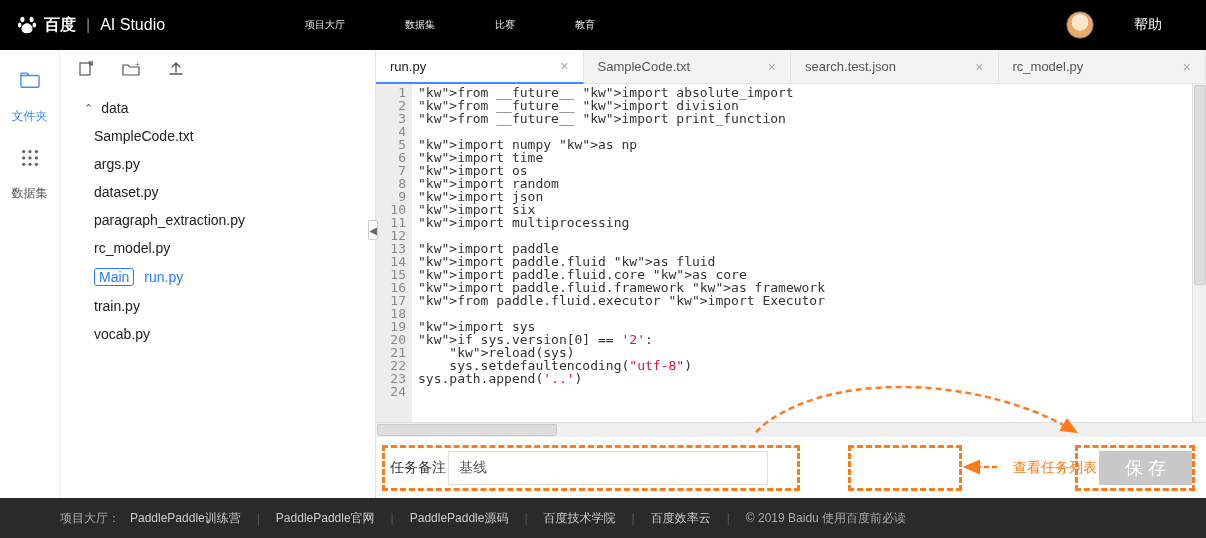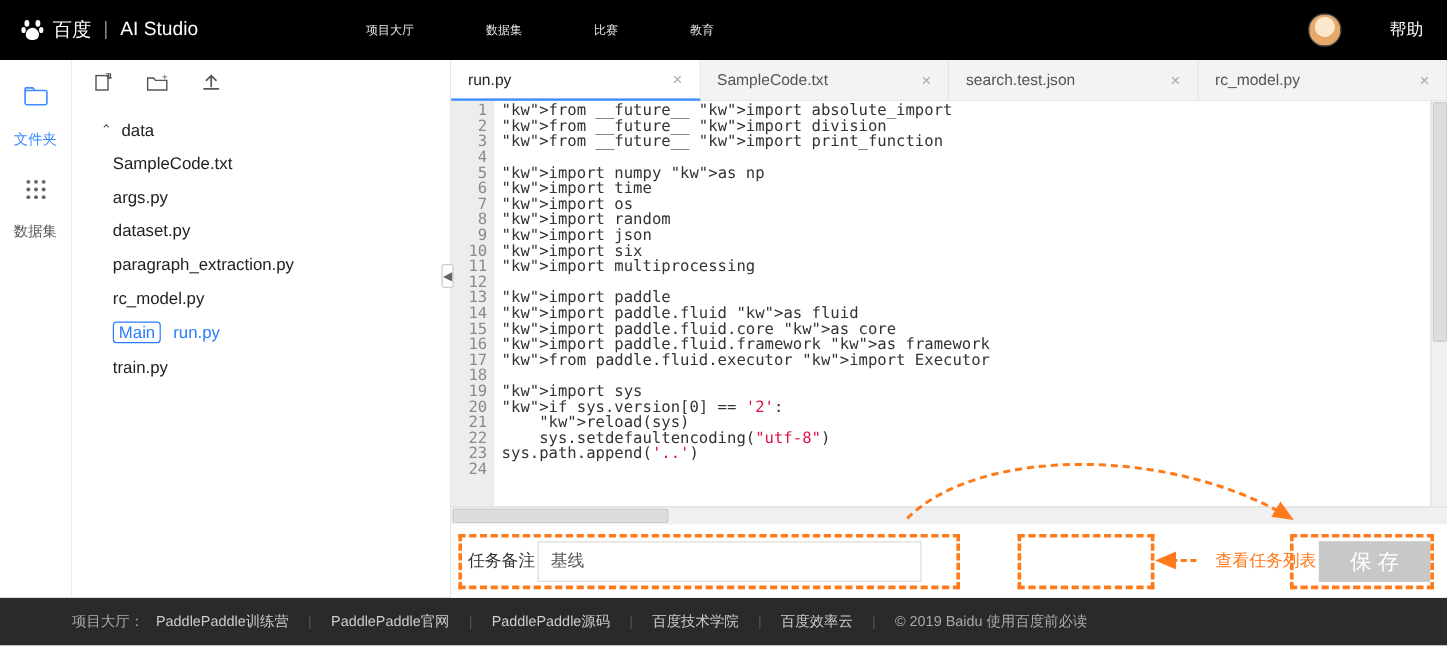--- a/index.html
+++ b/index.html
@@ -1,26 +1,26 @@
 <!DOCTYPE html>
 <html><head>
 <meta charset="utf-8">
 <style>
 *{margin:0;padding:0;box-sizing:border-box}
 body{font-family:-apple-system,"Helvetica Neue",Arial,sans-serif;font-size:13px;background:#fff;width:1206px;height:538px;overflow:hidden}
 .topbar{height:50px;background:#000;color:#fff;display:flex;align-items:center;padding:0 16px}
 .logo{display:flex;align-items:center;gap:6px;font-size:16px}
-.logo-baidu{font-weight:normal}
+.logo-baidu{font-weight:bold}
 .logo-paw{width:22px;height:22px;display:inline-block}
 .logo-sep{color:#888;margin:0 4px}
 .topnav{display:flex;gap:60px;margin-left:140px}
 .topnav a{color:#e5e5e5;text-decoration:none;font-size:10px;cursor:pointer}
 .spacer{flex:1}
 .avatar{width:28px;height:28px;border-radius:50%;background:radial-gradient(circle at 50% 40%,#fbe7cc 0 40%,#e6a86b 42% 100%);margin-right:40px;border:1px solid #444}
-.help{color:#fff;font-size:14px;cursor:pointer;margin-right:4px}
+.help{color:#fff;font-size:14px;cursor:pointer;margin-right:28px}
 .body{display:flex;height:448px;background:#f5f5f5}
 .rail{width:60px;background:#fff;border-right:1px solid #eee;display:flex;flex-direction:column;align-items:center;padding-top:20px;gap:22px}
 .rail-item{display:flex;flex-direction:column;align-items:center;gap:18px;cursor:pointer;font-size:12px;color:#555}
 .rail-item.active{color:#3c8cff}
 .rail-item .ic{width:22px;height:20px}
 .filepane{width:315px;background:#fff;display:flex;flex-direction:column}
 .file-tools{height:40px;display:flex;align-items:center;gap:28px;padding:0 18px;color:#333}
 .file-tools span{cursor:pointer}
 .file-tree{flex:1;padding:4px 0 0 16px;overflow:auto}
 .tree-row{padding:6px 8px;cursor:pointer;color:#222;font-size:14px;display:flex;align-items:center;gap:6px}
@@ -151,20 +151,23 @@
       <div class="tree-row tree-file">
           <span>rc_model.py</span>
         </div>
       <div class="tree-row tree-file active">
           <span class="badge-main">Main</span>
           <span>run.py</span>
         </div>
       <div class="tree-row tree-file">
           <span>train.py</span>
         </div>
+      <div class="tree-row tree-file">
+          <span>vocab.py</span>
+        </div>
     </div>
   </div>
 
   <div class="editor">
     <div class="collapse-handle">◀</div>
     <div class="tabs">
       <div class="tab active">
           <span>run.py</span>
           <span class="x">×</span>
         </div>

